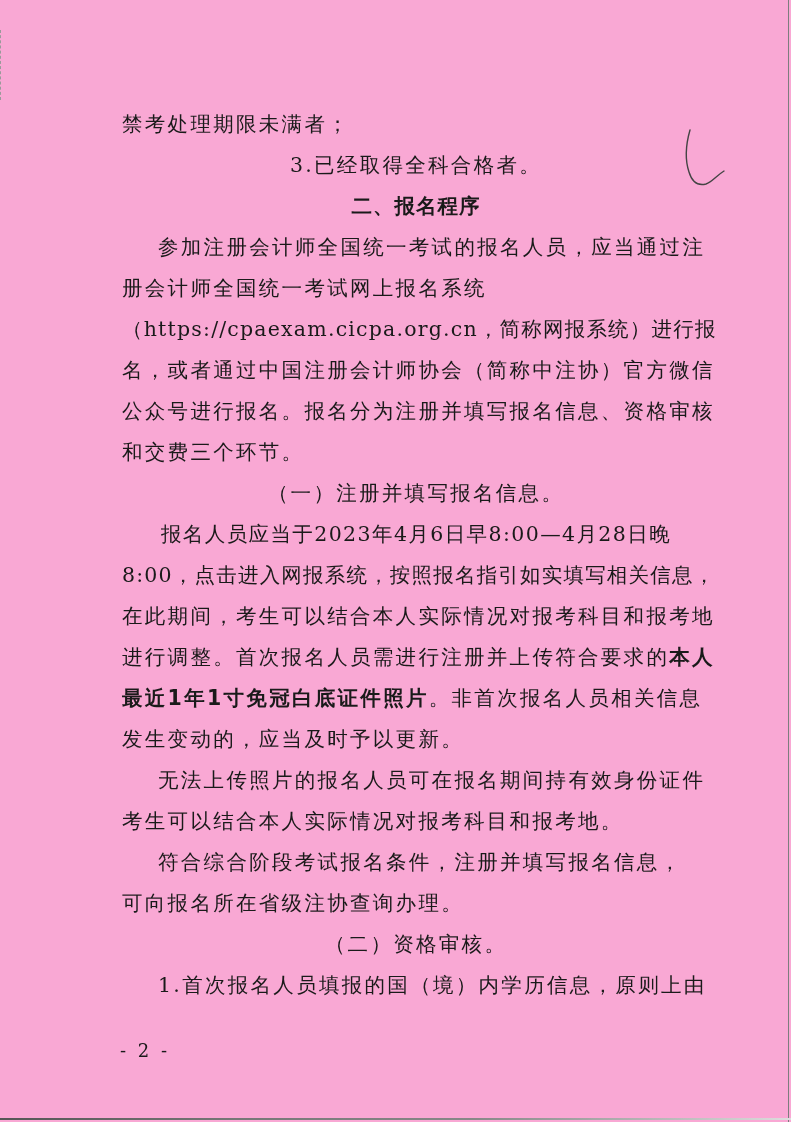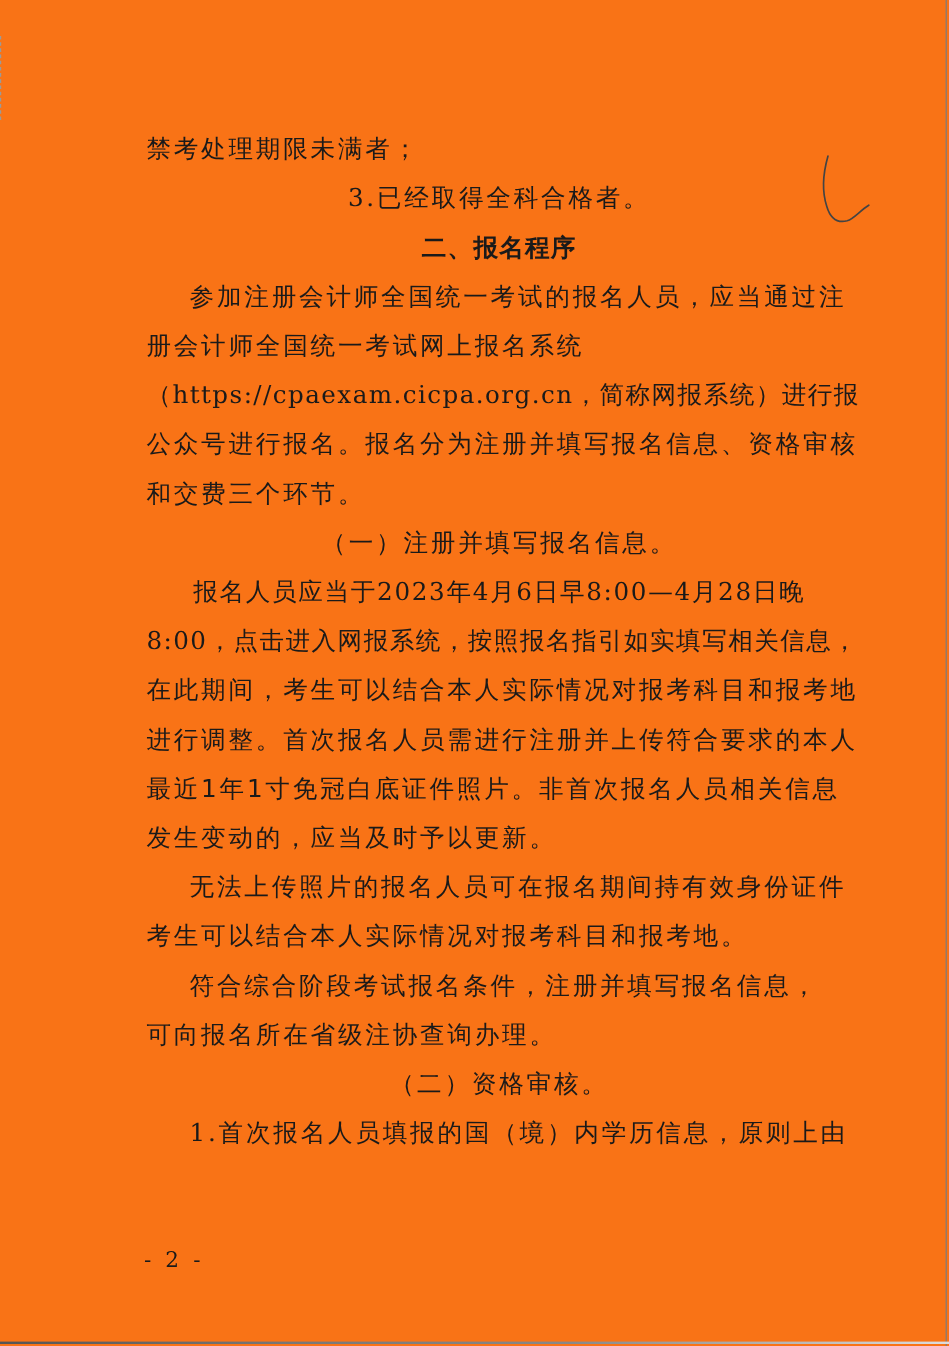--- a/index.html
+++ b/index.html
@@ -14,21 +14,21 @@
     overflow: hidden;
     font-family: "DejaVu Serif", "Liberation Serif", serif;
     color: #1a1a1a;
   }
   .page {
     position: absolute;
     left: 0;
     top: 0;
     width: 791px;
     height: 1122px;
-    background: #f97316;
+    background: #f9a8d4;
   }
   .scan-edge-left {
     position: absolute;
     left: 0;
     top: 30px;
     width: 1px;
     height: 70px;
     border-left: 1px dashed #9a9a9a;
   }
   .scan-edge-right {
@@ -60,21 +60,21 @@
     letter-spacing: 2.3px;
     white-space: nowrap;
   }
   .indent { padding-left: 36px; text-align: center; }
   .heading {
     font-family: "DejaVu Sans", "Liberation Sans", sans-serif;
     font-weight: bold;
     letter-spacing: 1px;
   }
   .bold {
-    font-weight: normal;
+    font-weight: bold;
     font-family: "DejaVu Sans", "Liberation Sans", sans-serif;
   }
   .page-number {
     position: absolute;
     left: 120px;
     top: 1040px;
     font-size: 18px;
     letter-spacing: 3px;
   }
   .handwriting {
@@ -97,20 +97,21 @@
     <path d="M10 4 C 6 18, 5 34, 9 46 C 12 56, 18 60, 26 58 C 32 56, 36 50, 44 45" fill="none" stroke="#444444" stroke-width="1.4" stroke-linecap="round"></path>
   </svg>
 
   <div class="body-text">
     <div class="line">禁考处理期限未满者；</div>
     <div class="line indent">3.已经取得全科合格者。</div>
     <div class="line indent heading">二、报名程序</div>
     <div class="line indent">参加注册会计师全国统一考试的报名人员，应当通过注</div>
     <div class="line">册会计师全国统一考试网上报名系统</div>
     <div class="line" style="letter-spacing:1.2px;text-align:center;">（https://cpaexam.cicpa.org.cn，简称网报系统）进行报</div>
+    <div class="line">名，或者通过中国注册会计师协会（简称中注协）官方微信</div>
     <div class="line">公众号进行报名。报名分为注册并填写报名信息、资格审核</div>
     <div class="line">和交费三个环节。</div>
     <div class="line indent">（一）注册并填写报名信息。</div>
     <div class="line indent" style="letter-spacing:1.4px;">报名人员应当于2023年4月6日早8:00—4月28日晚</div>
     <div class="line" style="letter-spacing:1.2px;">8:00，点击进入网报系统，按照报名指引如实填写相关信息，</div>
     <div class="line">在此期间，考生可以结合本人实际情况对报考科目和报考地</div>
     <div class="line">
       <span>进行调整。首次报名人员需进行注册并上传符合要求的</span><span class="bold">本人</span>
     </div>
     <div class="line">

